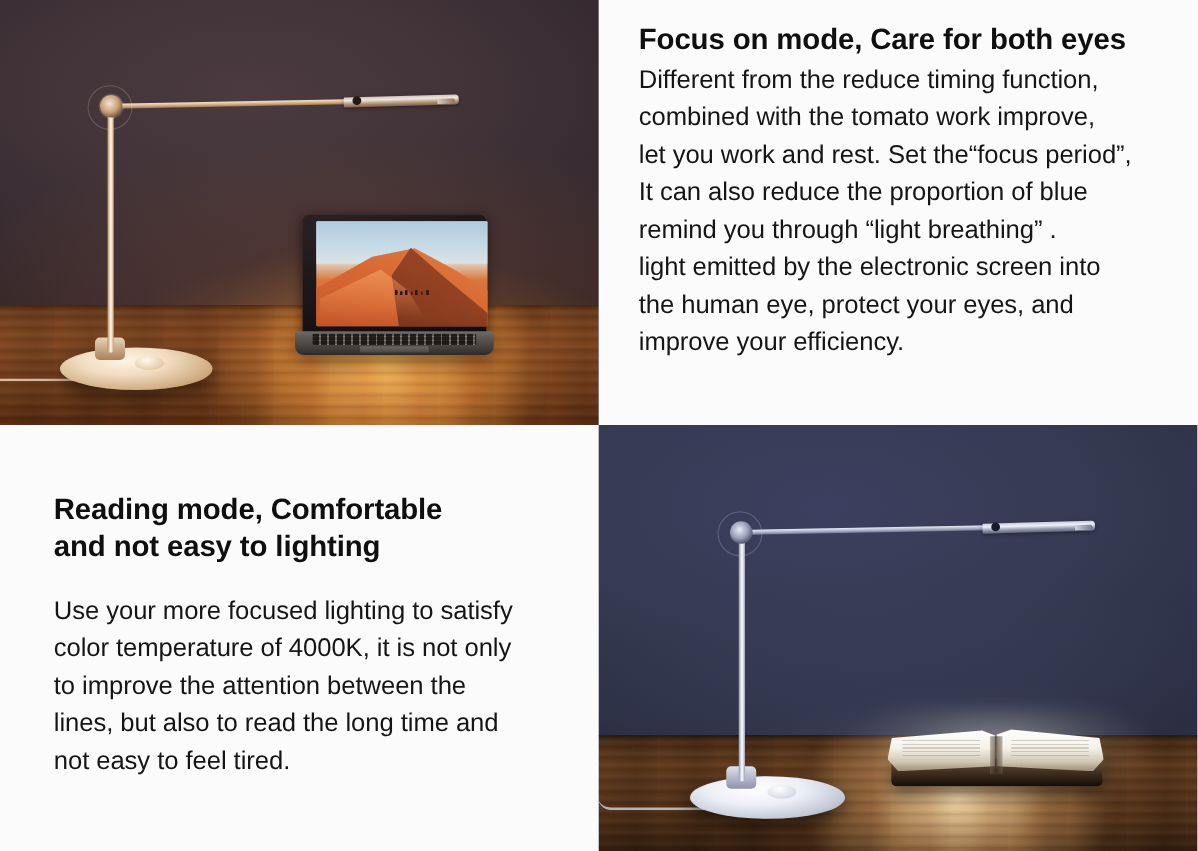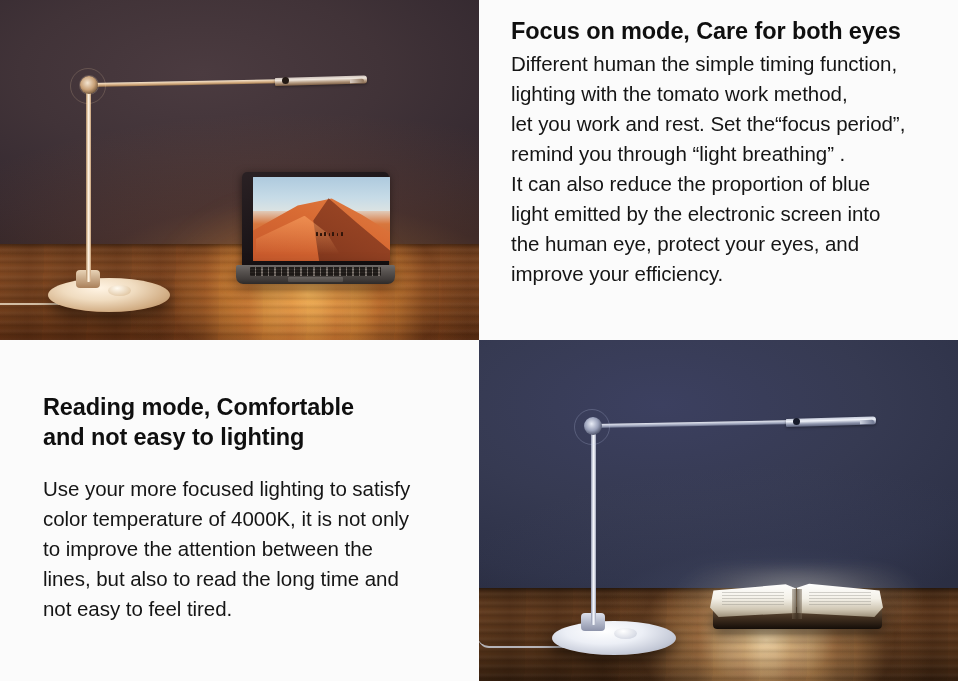--- a/index.html
+++ b/index.html
@@ -342,25 +342,25 @@
       <div class="head-tip"></div>
       <div class="joint"></div>
       <div class="pivot-ring"></div>
       <div class="pivot"></div>
     </div>
   </div>
 
   <div class="textpanel tr">
     <div class="heading">Focus on mode, Care for both eyes</div>
     <div class="body">
-      <div>Different human the simple timing function,</div>
-      <div>lighting with the tomato work method,</div>
+      <div>Different from the reduce timing function,</div>
+      <div>combined with the tomato work improve,</div>
       <div>let you work and rest. Set the“focus period”,</div>
+      <div>It can also reduce the proportion of blue</div>
       <div>remind you through “light breathing” .</div>
-      <div>It can also reduce the proportion of blue</div>
       <div>light emitted by the electronic screen into</div>
       <div>the human eye, protect your eyes, and</div>
       <div>improve your efficiency.</div>
     </div>
   </div>
 
   <div class="textpanel bl">
     <div class="heading">
       <div>Reading mode, Comfortable</div>
       <div>and not easy to lighting</div>

